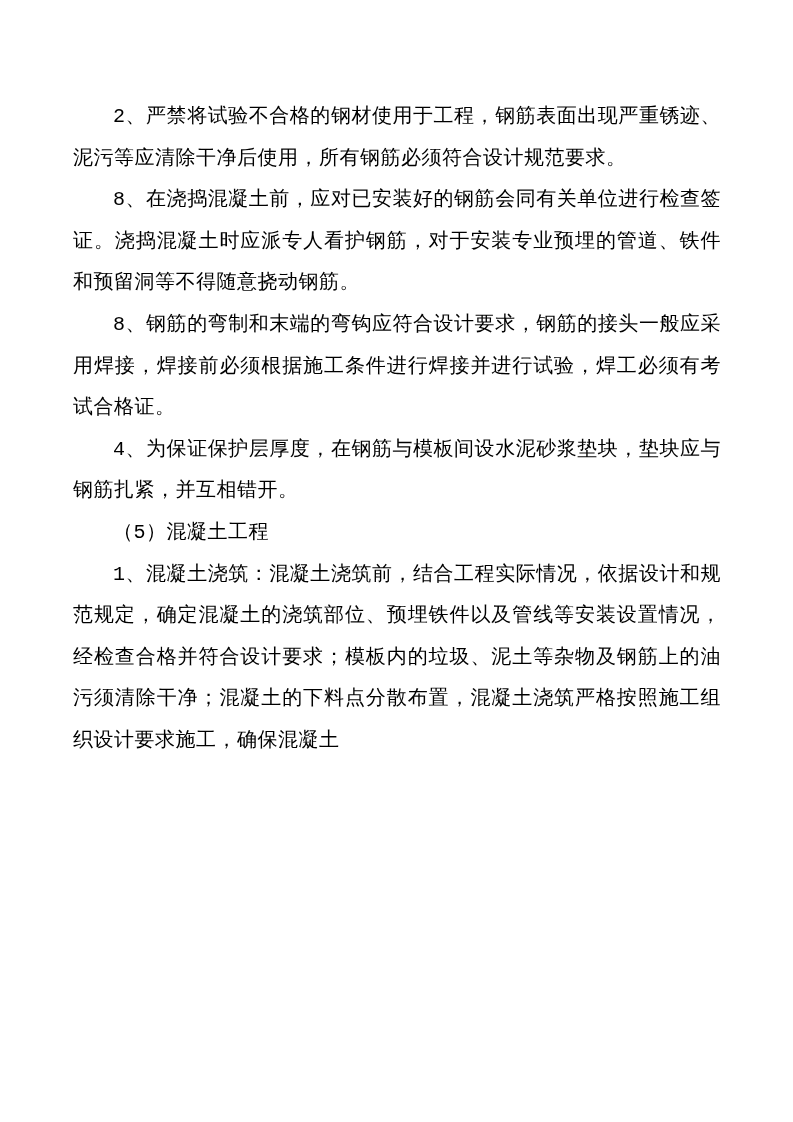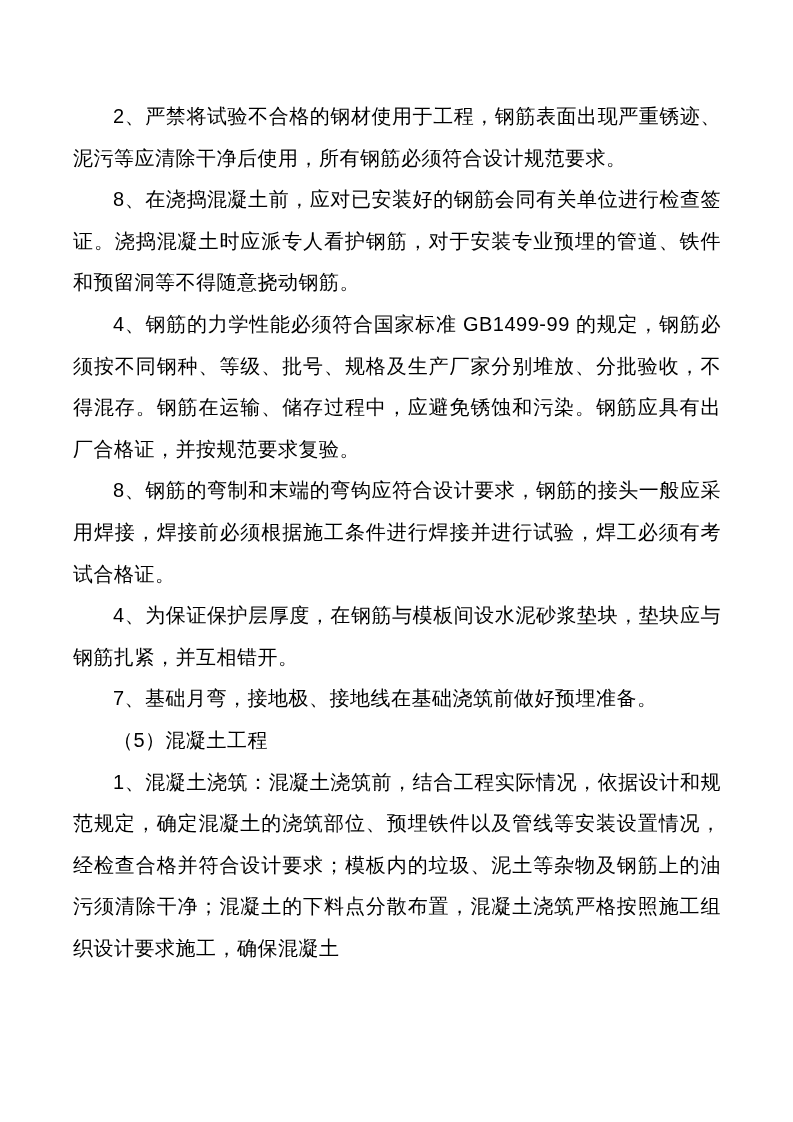--- a/index.html
+++ b/index.html
@@ -9,21 +9,21 @@
   }
   .page {
     position: relative;
     width: 793px;
     height: 1122px;
     margin: 0 auto;
     background: #ffffff;
     box-sizing: border-box;
     padding: 96px 72px 0 73px;
     overflow: hidden;
-    font-family: Liberation Sans, sans-serif;
+    font-family: Liberation Mono, monospace;
     font-size: 20px;
     color: #000000;
   }
   .doc-body p {
     margin: 0;
     padding: 0;
     line-height: 41.6px;
     text-align: justify;
     text-justify: inter-ideograph;
     text-indent: 2em;
@@ -31,20 +31,18 @@
     letter-spacing: 0.5px;
   }
 </style>
 </head>
 <body>
 
 <div class="page">
   <div class="doc-body">
     <p>2、严禁将试验不合格的钢材使用于工程，钢筋表面出现严重锈迹、泥污等应清除干净后使用，所有钢筋必须符合设计规范要求。</p>
     <p>8、在浇捣混凝土前，应对已安装好的钢筋会同有关单位进行检查签证。浇捣混凝土时应派专人看护钢筋，对于安装专业预埋的管道、铁件和预留洞等不得随意挠动钢筋。</p>
-    <p>4、钢筋的力学性能必须符合国家标准 GB1499-99 的规定，钢筋必须按不同钢种、等级、批号、规格及生产厂家分别堆放、分批验收，不得混存。钢筋在运输、储存过程中，应避免锈蚀和污染。钢筋应具有出厂合格证，并按规范要求复验。</p>
     <p>8、钢筋的弯制和末端的弯钩应符合设计要求，钢筋的接头一般应采用焊接，焊接前必须根据施工条件进行焊接并进行试验，焊工必须有考试合格证。</p>
     <p>4、为保证保护层厚度，在钢筋与模板间设水泥砂浆垫块，垫块应与钢筋扎紧，并互相错开。</p>
-    <p>7、基础月弯，接地极、接地线在基础浇筑前做好预埋准备。</p>
     <p>（5）混凝土工程</p>
     <p>1、混凝土浇筑：混凝土浇筑前，结合工程实际情况，依据设计和规范规定，确定混凝土的浇筑部位、预埋铁件以及管线等安装设置情况，经检查合格并符合设计要求；模板内的垃圾、泥土等杂物及钢筋上的油污须清除干净；混凝土的下料点分散布置，混凝土浇筑严格按照施工组织设计要求施工，确保混凝土</p>
   </div>
 </div>
 
 </body></html>

